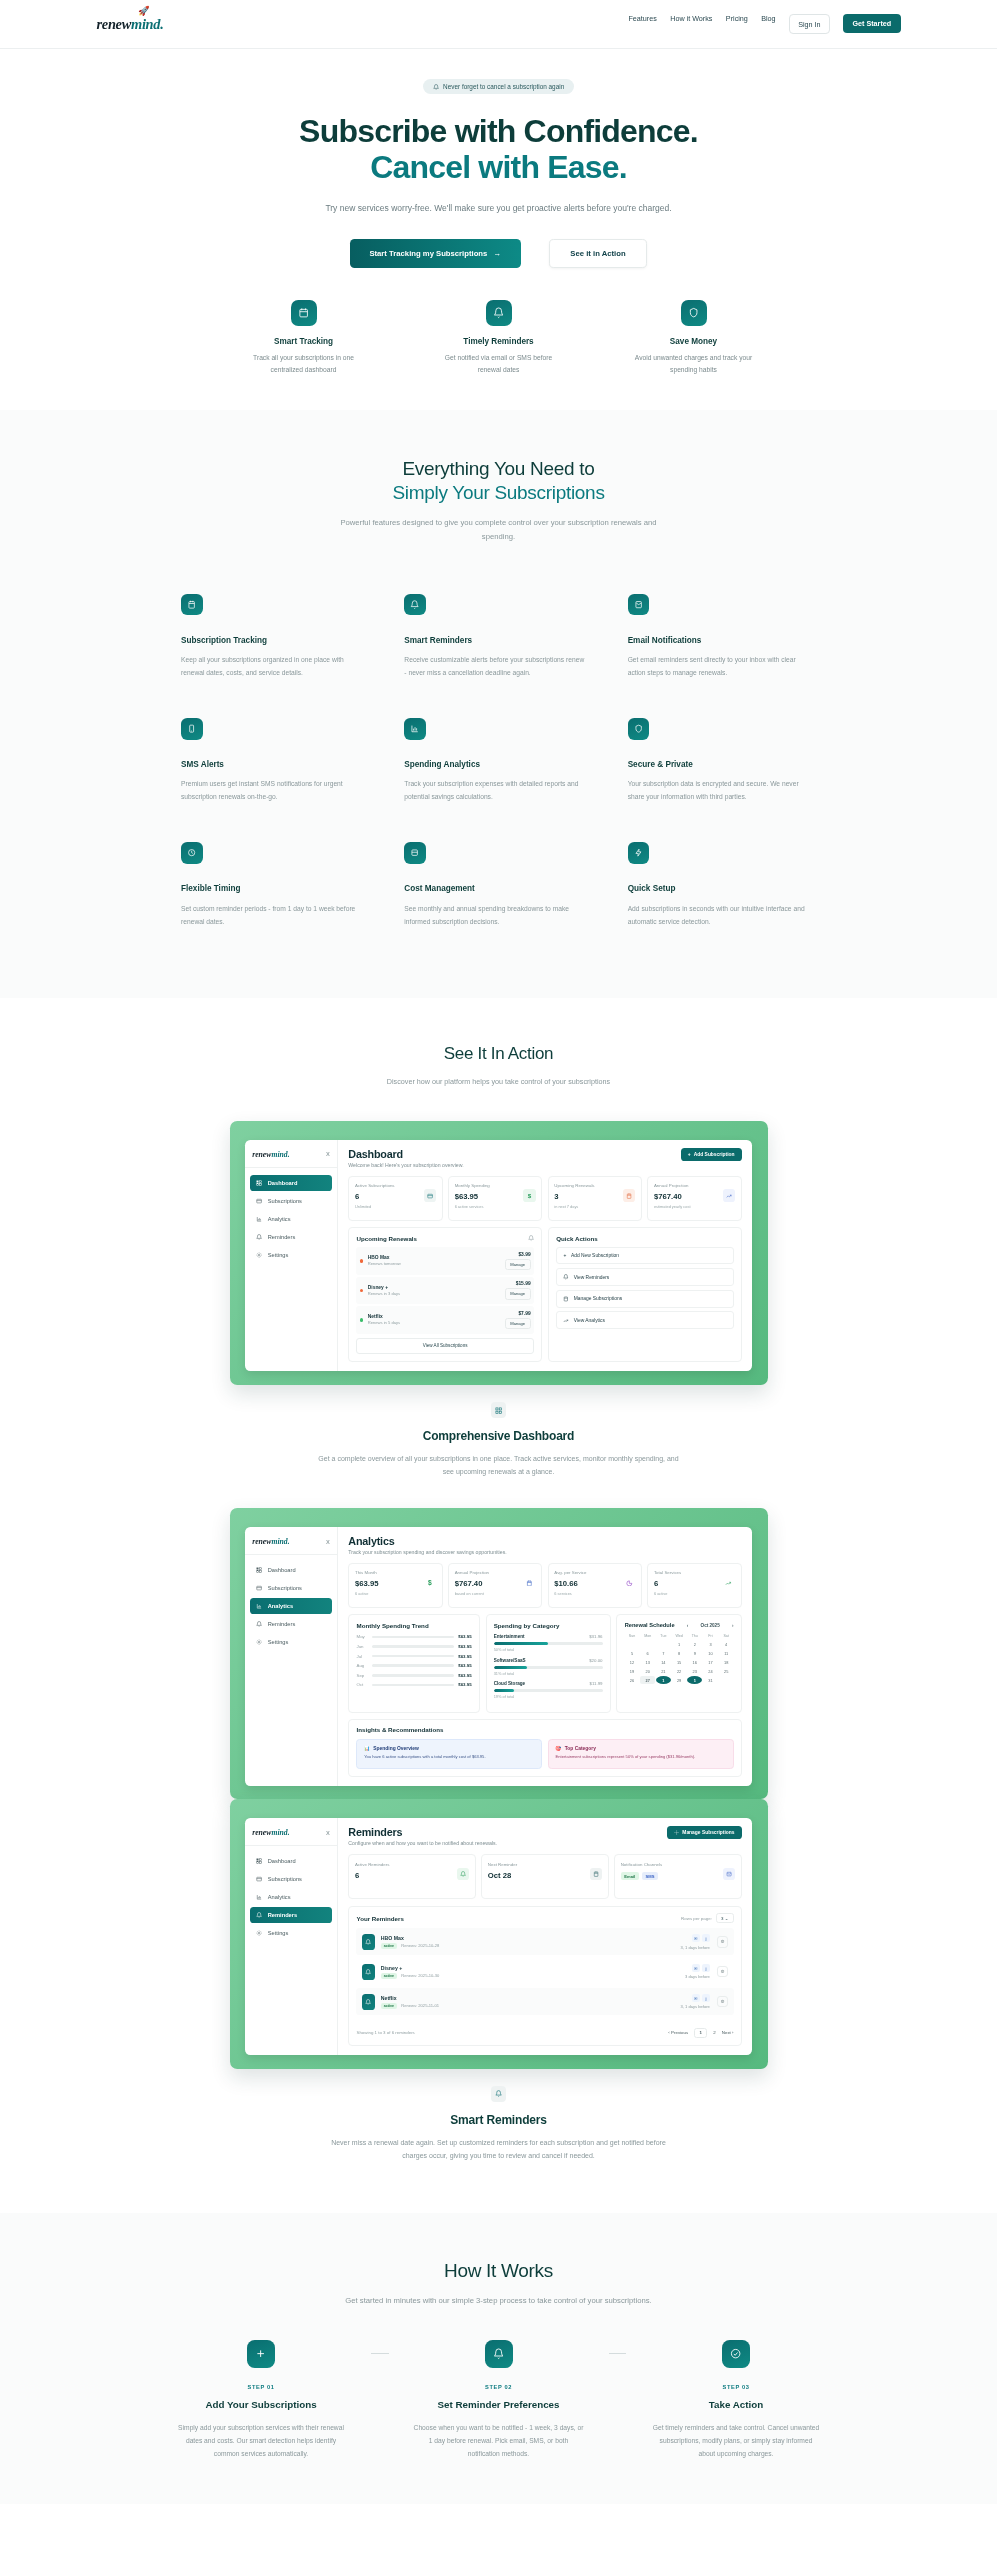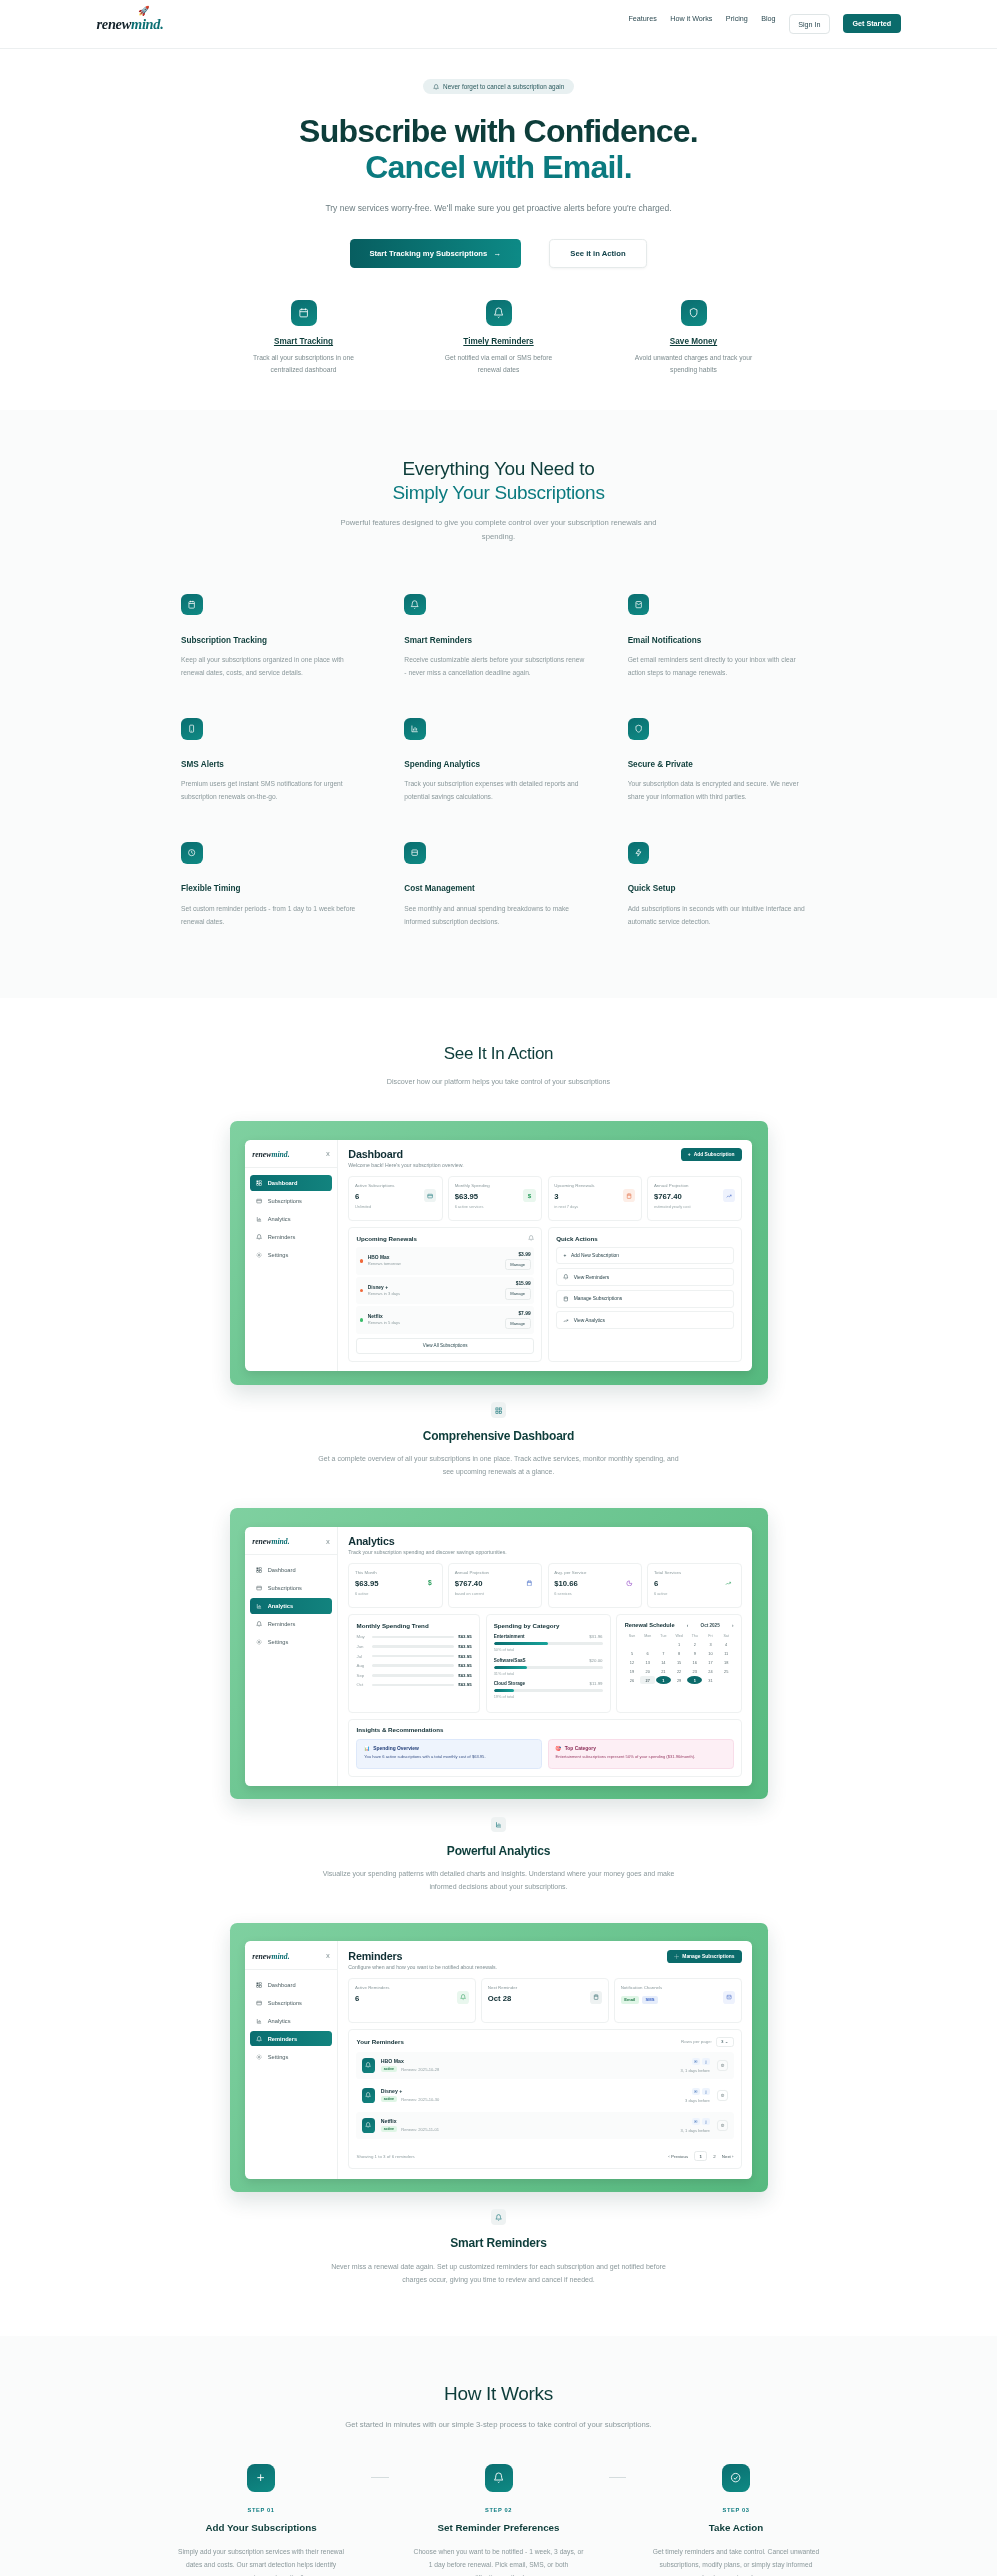--- a/index.html
+++ b/index.html
@@ -63,21 +63,21 @@
     box-shadow: 0 1px 2.6px rgba(0,0,0,.05);
   }
   .hero-feats { margin-top: 32px; display: flex; justify-content: center; gap: 66px; padding-bottom: 35px; }
   .hf { width: 129px; text-align: center; }
   .hf .ico {
     width: 26px; height: 26px; margin: 0 auto 11.3px;
     background: linear-gradient(160deg,#0a6e70,#0f8a84);
     border-radius: 7.2px; color: #fff;
     display: flex; align-items: center; justify-content: center;
   }
-  .hf h3 { font-size: 8.2px; font-weight: 700; color: #0d3d3a; margin-bottom: 6.2px; text-decoration: underline; }
+  .hf h3 { font-size: 8.2px; font-weight: 700; color: #0d3d3a; margin-bottom: 6.2px; }
   .hf p { font-size: 6.7px; line-height: 1.65; color: #7c8b8e; }
 
   
   .features { background: #fafbfb; padding: 47px 0 49px; }
   .sec-head { text-align: center; margin-bottom: 32px; }
   .sec-head h2 { font-size: 19px; font-weight: 400; line-height: 1.28; color: #0d3d3a; letter-spacing: -0.3px; }
   .sec-head h2 .accent { color: #0b7a7f; }
   .sec-head p { margin: 11.3px auto 0; max-width: 330px; font-size: 7.7px; line-height: 1.8; color: #8a989b; }
   .fgrid { display: grid; grid-template-columns: repeat(3,1fr); gap: 0; width: 670px; margin: 0 auto; }
   .fcard { padding: 17.5px 23px 20.6px 17.5px; }
@@ -245,21 +245,21 @@
 <div class="hero">
   <span class="pill">
     <svg width="6.2" height="6.2" viewBox="0 0 24 24" fill="none" stroke="#2b5a5e" stroke-width="2">
           <path d="M18 8a6 6 0 0 0-12 0c0 7-3 9-3 9h18s-3-2-3-9"></path>
           <path d="M13.7 21a2 2 0 0 1-3.4 0"></path>
         </svg>
     <span>Never forget to cancel a subscription again</span>
   </span>
   <h1>
     <span>Subscribe with Confidence.</span>
-    <span class="ln2">Cancel with Email.</span>
+    <span class="ln2">Cancel with Ease.</span>
   </h1>
   <p class="sub">Try new services worry-free. We'll make sure you get proactive alerts before you're charged.</p>
   <div class="hero-cta">
     <span class="cta-primary">
       <span>Start Tracking my Subscriptions</span>
       <span>→</span>
     </span>
     <span class="cta-secondary">See it in Action</span>
   </div>
 
@@ -833,29 +833,20 @@
                     <span>Top Category</span>
                   </h5>
               <p>Entertainment subscriptions represent 50% of your spending ($31.96/month).</p>
             </div>
           </div>
         </div>
       </div>
     </div>
   </div>
 
-  <div class="caption">
-    <div class="cap-ico">
-          <svg width="7.2" height="7.2" viewBox="0 0 24 24" fill="none" stroke="currentColor" stroke-width="2">
-            <path d="M5 20V4M5 20h15M9 17v-5M13 17v-9M17 17v-6"></path>
-          </svg>
-        </div>
-    <h3>Powerful Analytics</h3>
-    <p>Visualize your spending patterns with detailed charts and insights. Understand where your money goes and make informed decisions about your subscriptions.</p>
-  </div>
 
   <div class="shot-frame">
     <div class="shot">
       <div class="shot-side">
         <div class="shot-brand">
           <span><span class="renew">renew</span><span class="mind">mind.</span></span>
           <span class="x">X</span>
         </div>
         <div class="shot-nav">
           <div class="shot-nav-item">

